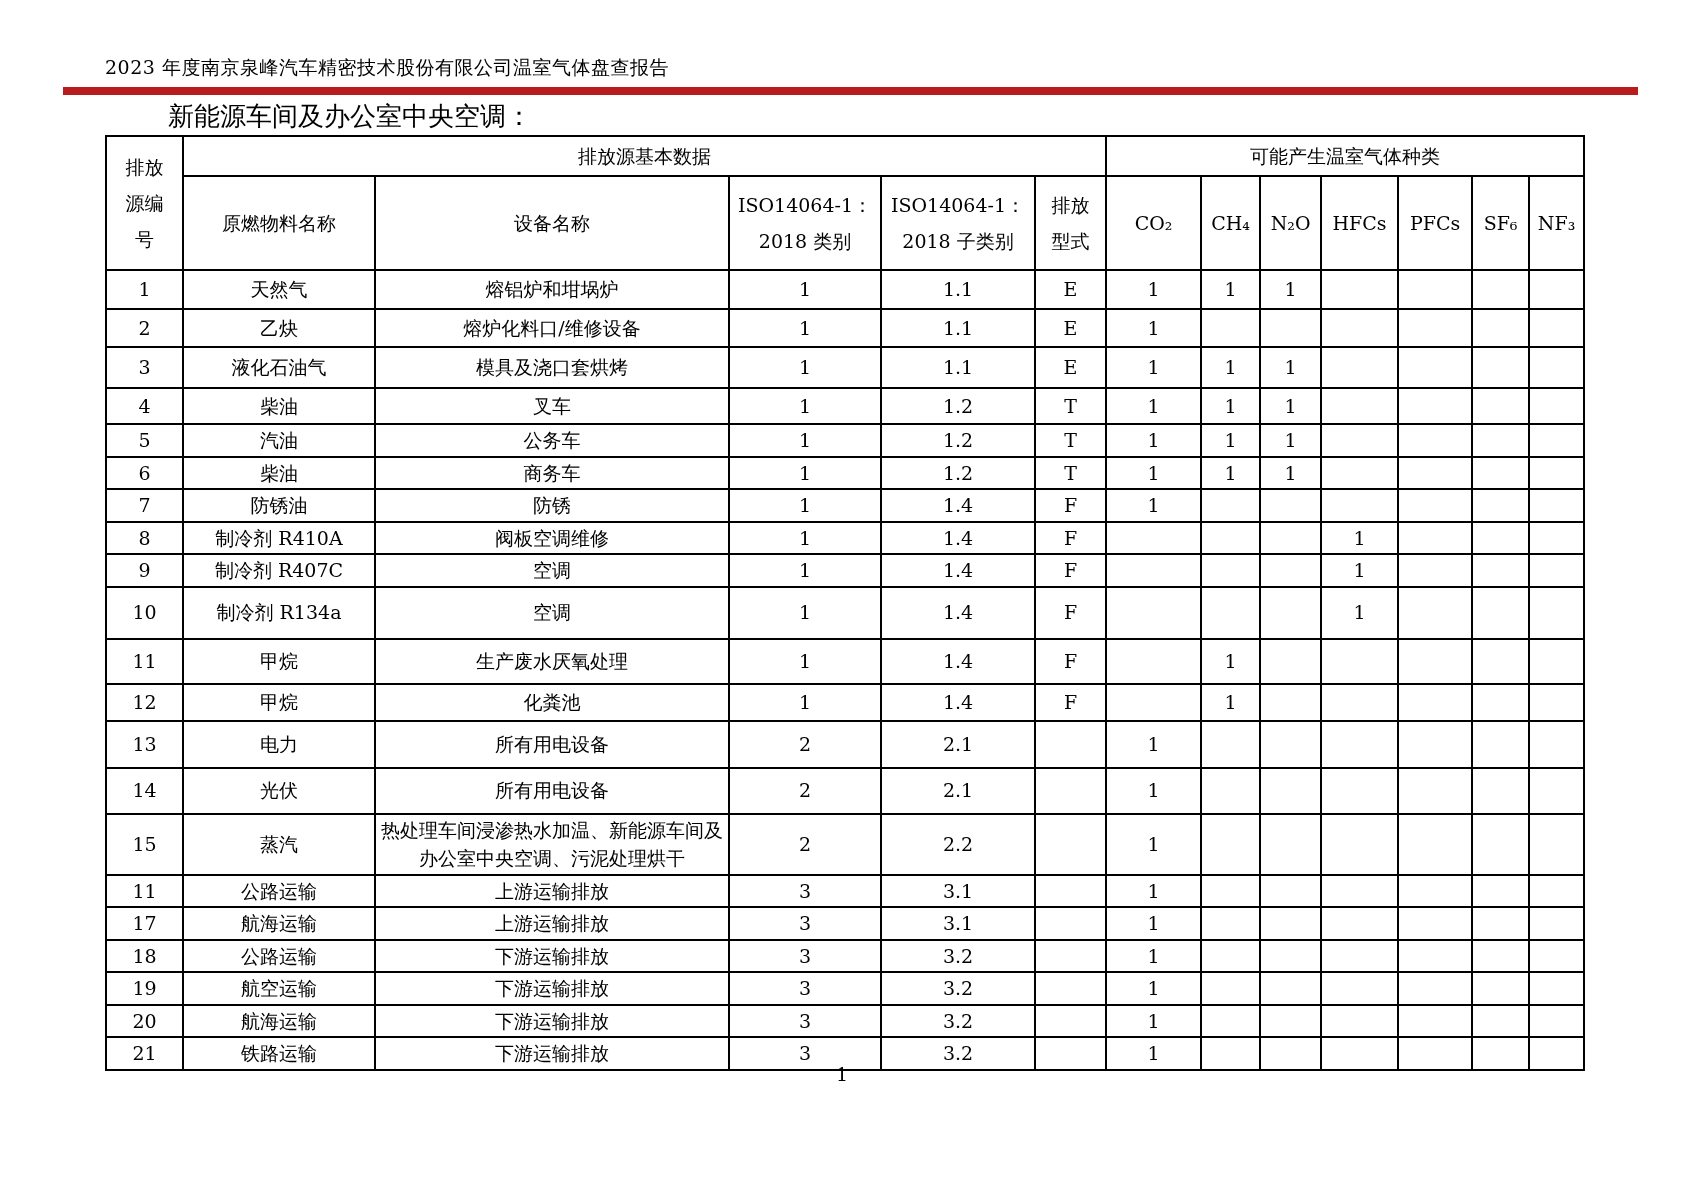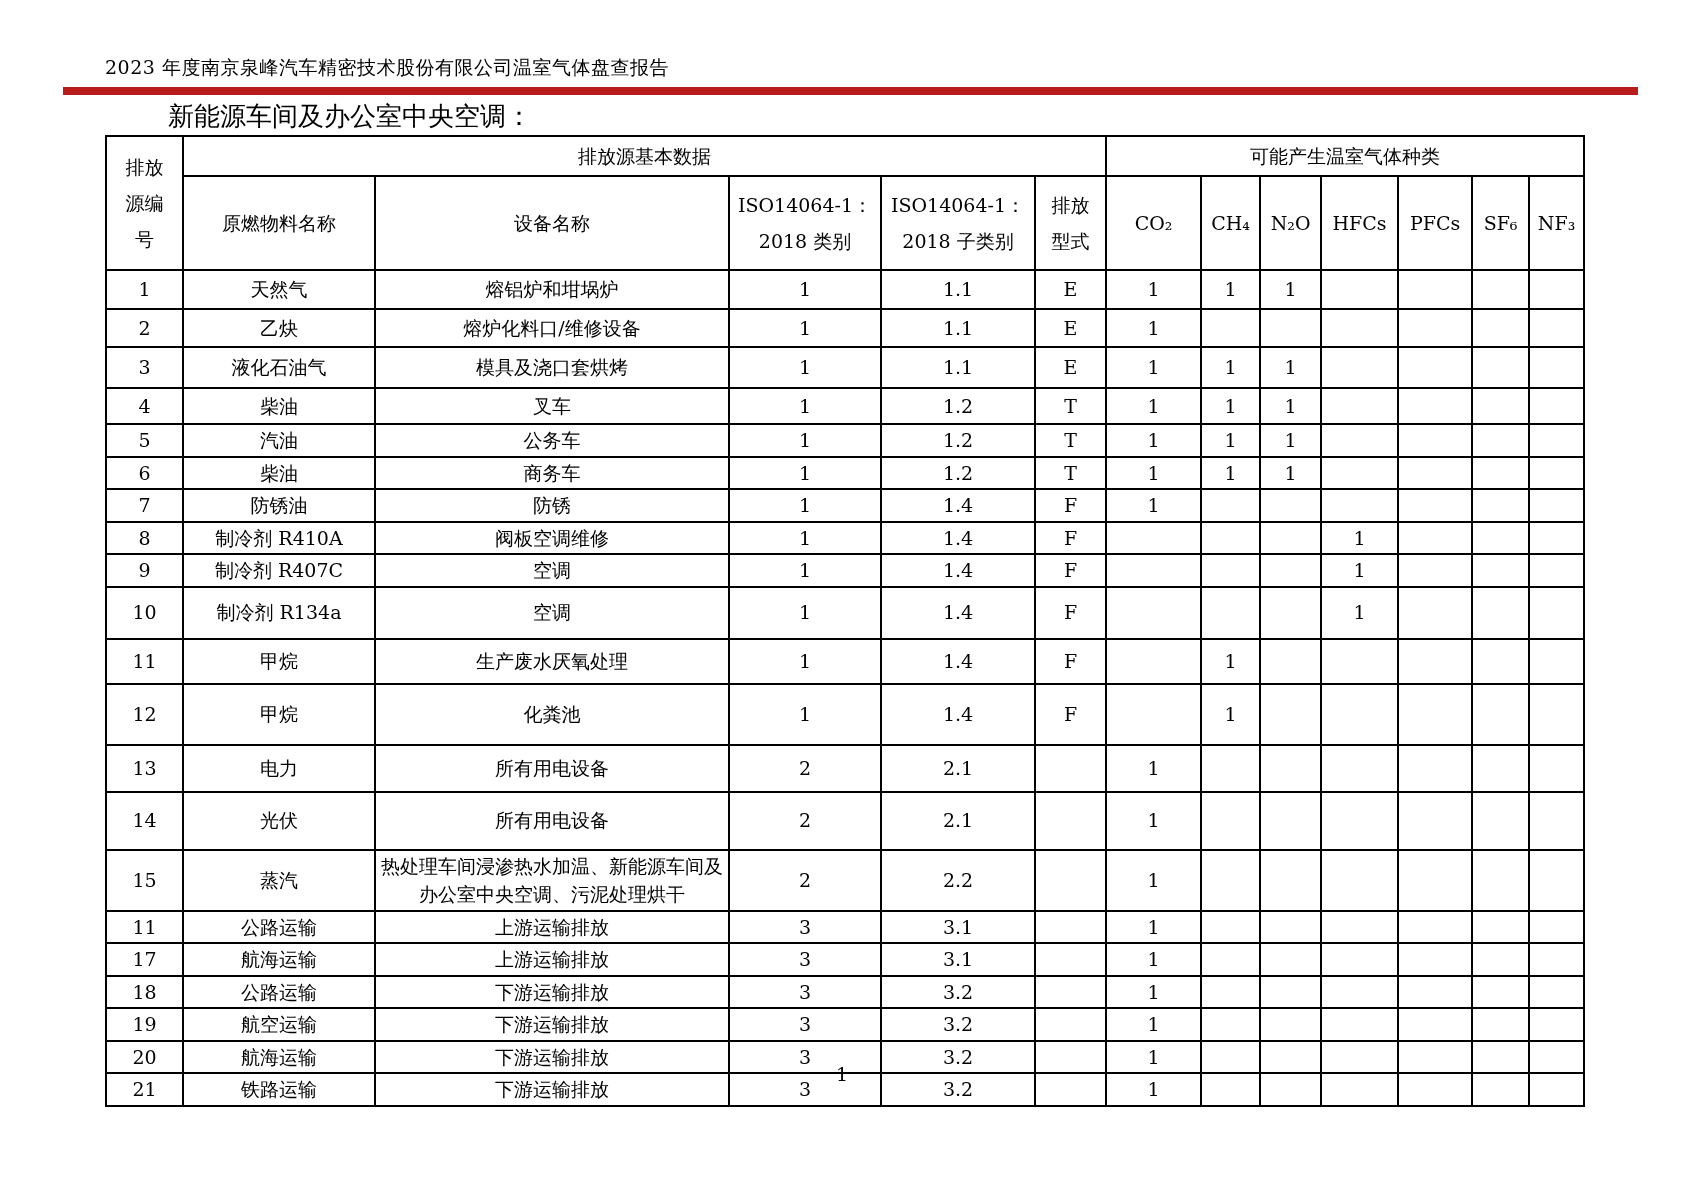--- a/index.html
+++ b/index.html
@@ -259,21 +259,21 @@
     <td>1.4</td>
     <td>F</td>
     <td></td>
     <td>1</td>
     <td></td>
     <td></td>
     <td></td>
     <td></td>
     <td></td>
   </tr>
-      <tr style="height: 61px;">
+      <tr style="height: 37px;">
     <td>12</td>
     <td>甲烷</td>
     <td>化粪池</td>
     <td>1</td>
     <td>1.4</td>
     <td>F</td>
     <td></td>
     <td>1</td>
     <td></td>
     <td></td>
@@ -289,21 +289,21 @@
     <td>2.1</td>
     <td></td>
     <td>1</td>
     <td></td>
     <td></td>
     <td></td>
     <td></td>
     <td></td>
     <td></td>
   </tr>
-      <tr style="height: 58px;">
+      <tr style="height: 46px;">
     <td>14</td>
     <td>光伏</td>
     <td>所有用电设备</td>
     <td>2</td>
     <td>2.1</td>
     <td></td>
     <td>1</td>
     <td></td>
     <td></td>
     <td></td>

